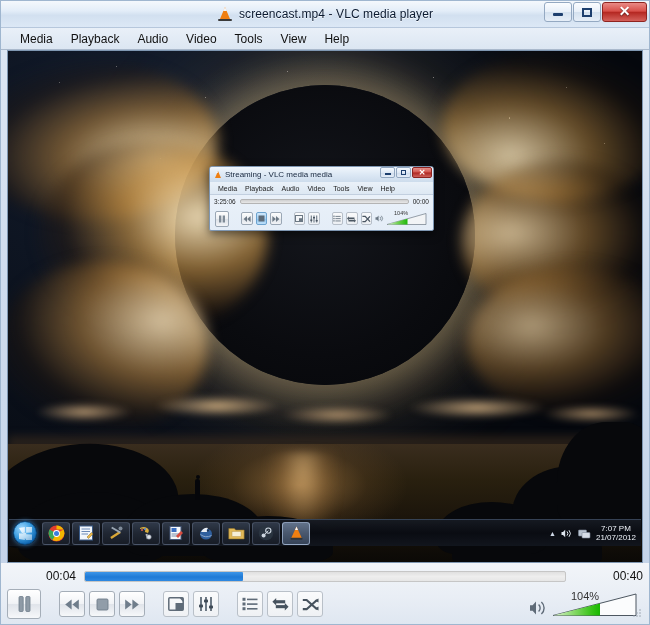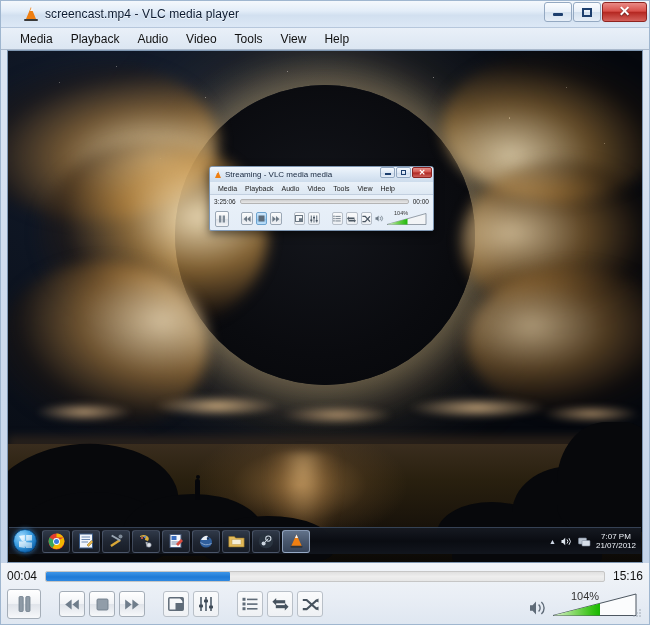--- a/index.html
+++ b/index.html
@@ -14,24 +14,25 @@
     position: relative;
     background: linear-gradient(180deg, #dfe9f5 0%, #cfdcee 45%, #c3d3e8 100%);
     border: 1px solid #9fb6cf;
     display: flex; flex-direction: column;
   }
   
   .titlebar {
     height: 27px;
     display: flex; align-items: center;
     background: linear-gradient(180deg, #f4f8fc 0%, #e3edf8 38%, #d2e0f0 55%, #dce8f6 100%);
-    padding-left: 22px;
+    padding-left: 0;
     position: relative;
     flex: 0 0 27px;
     border-bottom: 1px solid #b6c7dc;
+    justify-content: center;
   }
   .vlc-cone {
     width: 16px; height: 16px; position: relative; flex: 0 0 16px; margin-right: 6px;
   }
   .vlc-cone .cone-body {
     position: absolute; left: 3px; top: 1px;
     width: 0; height: 0;
     border-left: 5px solid transparent;
     border-right: 5px solid transparent;
     border-bottom: 12px solid #ef7f12;
@@ -220,21 +221,21 @@
     display:flex;align-items:center;justify-content:center;
   }
   .ibtn.big { width: 16px; height: 16px; }
   .ibtn.active { background: linear-gradient(180deg,#cfe7fb 0%,#a9d3f4 50%,#8cc3ef 52%,#bfe0fa 100%); border-color:#6ba2cf; }
   .ibtn.flat { border-color: #b7bfc9; background: linear-gradient(180deg,#f9fafb,#eceff3); }
   .inner-vol { margin-left:auto; display:flex; align-items:center; gap:2px; position:relative;}
   .ivol-wedge { position: relative; width: 42px; height: 14px; }
   .ivol-pct { position:absolute; left: 8px; top: -2px; font-size:5.5px; color:#333; }
   
   .taskbar {
-    position: absolute; left: 1px; right: 1px; bottom: 8px; height: 27px;
+    position: absolute; left: 1px; right: 1px; bottom: 16px; height: 27px;
     background: linear-gradient(180deg, rgba(22,26,34,0.97) 0%, rgba(10,12,18,0.99) 50%, rgba(18,22,30,0.97) 100%);
     display: flex; align-items: center; padding-left: 4px;
     border-top: 1px solid rgba(120,150,190,0.35);
   }
   .start-orb {
     width: 24px; height: 24px; border-radius: 50%; flex: 0 0 24px;
     background: radial-gradient(circle at 35% 30%, #9fd9ff 0%, #3b9de0 45%, #0b5ea8 80%, #063a6b 100%);
     border: 1px solid #0b4d86;
     box-shadow: 0 0 5px rgba(70,170,255,0.65);
     position: relative; margin-right: 5px;
@@ -259,21 +260,21 @@
   }
   .tray-arrow { color: #cfd8e6; font-size: 7px; }
   .tray-clock { color: #eef2f8; font-size: 8px; line-height: 1.15; text-align: center; }
   
   .bottombar {
     flex: 0 0 60px; display: flex; flex-direction: column;
     background: linear-gradient(180deg,#f2f5f9 0%,#e9eef5 55%,#dfe7f1 100%);
     padding: 3px 6px 4px 6px;
   }
   .seek-row { display: flex; align-items: center; gap: 8px; height: 20px; }
-  .time-label { font-size: 12px; color: #111; white-space: nowrap; }
+  .time-label { font-size: 12px; color: #111; white-space: nowrap; margin-left: 39px; }
   .seekbar {
     flex: 1 1 auto; height: 11px;
     background: linear-gradient(180deg,#e0e0e0 0%,#eeeeee 50%, #e6e6e6 100%);
     border: 1px solid #c6c6c6; border-radius: 2px;
     position: relative; overflow: hidden;
   }
   .seek-fill {
     position:absolute; left:0; top:0; bottom:0;
     background: linear-gradient(180deg,#3d95e8 0%,#1f7ad6 55%,#2f89e2 100%);
     border-radius: 1px;
@@ -592,21 +593,21 @@
       </div>
     </div>
   </div>
 
   <div class="bottombar">
     <div class="seek-row">
       <div class="time-label">00:04</div>
       <div class="seekbar">
         <div class="seek-fill" id="seek-fill" style="width: 33%;"></div>
       </div>
-      <div class="time-label">15:16</div>
+      <div class="time-label">00:40</div>
     </div>
 
     <div class="ctrl-row">
       <div class="btn play">
         <svg class="svgi" width="13" height="16" viewBox="0 0 13 16">
           <rect x="1" y="0.5" width="4.2" height="15" rx="1" fill="#8e9aa6" stroke="#6f7d8b" stroke-width="0.8"></rect>
           <rect x="7.8" y="0.5" width="4.2" height="15" rx="1" fill="#8e9aa6" stroke="#6f7d8b" stroke-width="0.8"></rect>
         </svg>
       </div>
       <div class="gap"></div>

